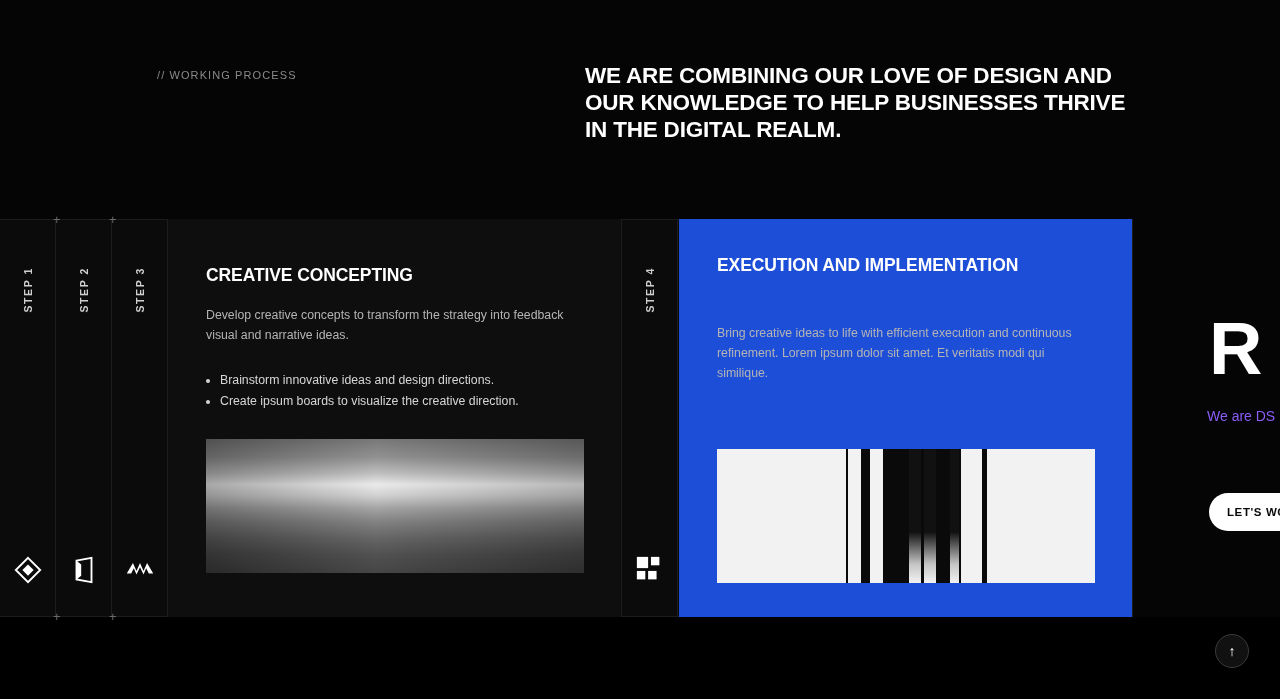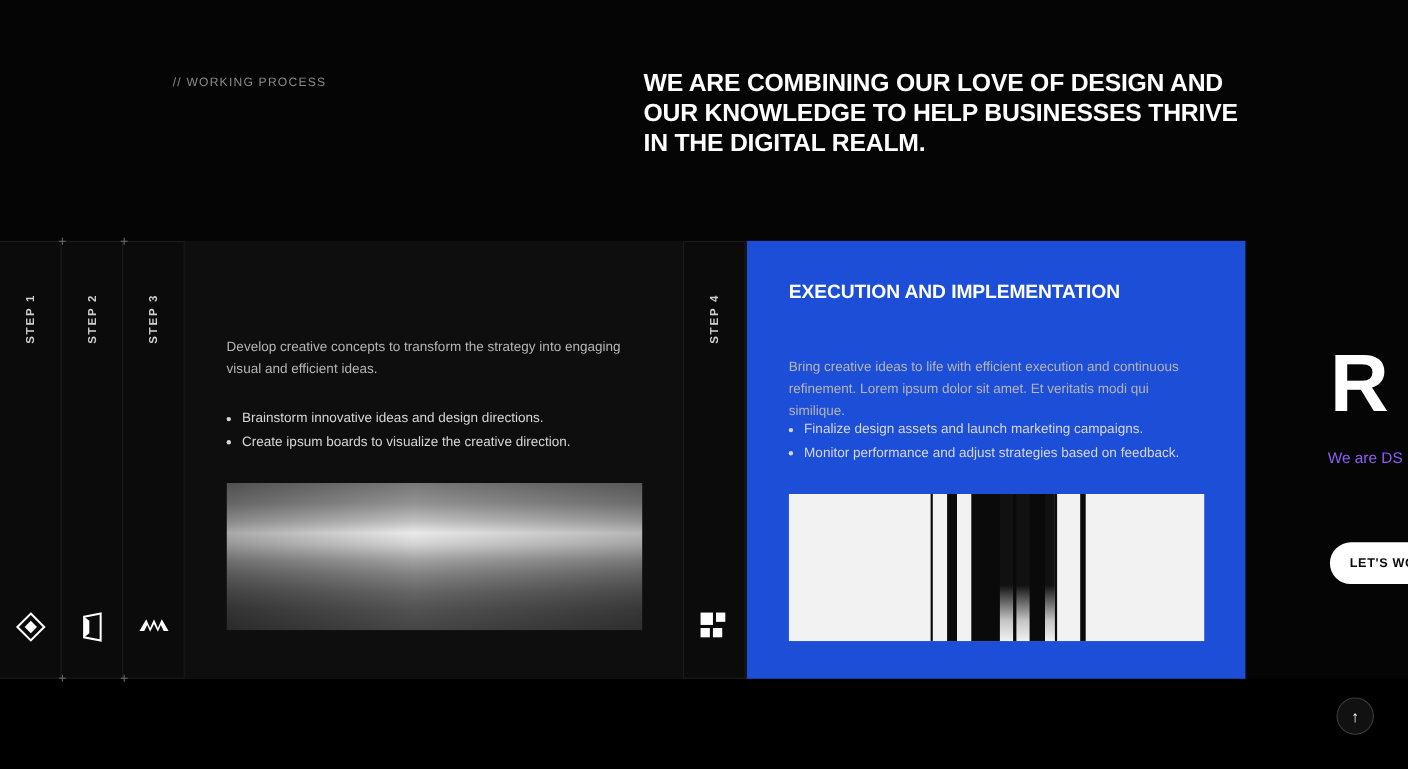--- a/index.html
+++ b/index.html
@@ -305,37 +305,34 @@
       </svg>
     </div>
   </div>
 
   <div class="plus" style="left:53px; top:213px;">+</div>
   <div class="plus" style="left:109px; top:213px;">+</div>
   <div class="plus" style="left:53px; top:610px;">+</div>
   <div class="plus" style="left:109px; top:610px;">+</div>
 
   <div class="panel p1">
-    <p class="panel-desc">Develop creative concepts to transform the strategy into engaging visual and efficient ideas.</p>
+    <h2 class="panel-title">CREATIVE CONCEPTING</h2>
+    <p class="panel-desc">Develop creative concepts to transform the strategy into feedback visual and narrative ideas.</p>
     <ul class="panel-list">
       <li>Brainstorm innovative ideas and design directions.</li>
       <li>Create ipsum boards to visualize the creative direction.</li>
     </ul>
     <div class="panel-img">
       <div class="img-a"></div>
     </div>
   </div>
 
   <div class="panel p2">
     <h2 class="panel-title">EXECUTION AND IMPLEMENTATION</h2>
     <p class="panel-desc">Bring creative ideas to life with efficient execution and continuous refinement. Lorem ipsum dolor sit amet. Et veritatis modi qui similique.</p>
-    <ul class="panel-list">
-      <li>Finalize design assets and launch marketing campaigns.</li>
-      <li>Monitor performance and adjust strategies based on feedback.</li>
-    </ul>
     <div class="panel-img">
       <div class="img-b">
         <div class="blk"></div>
         <div class="streak s1"></div>
         <div class="streak s2"></div>
         <div class="streak s3"></div>
         <div class="streak s4"></div>
         <div class="streak s5"></div>
         <div class="streak s6"></div>
         <div class="streak s7"></div>

